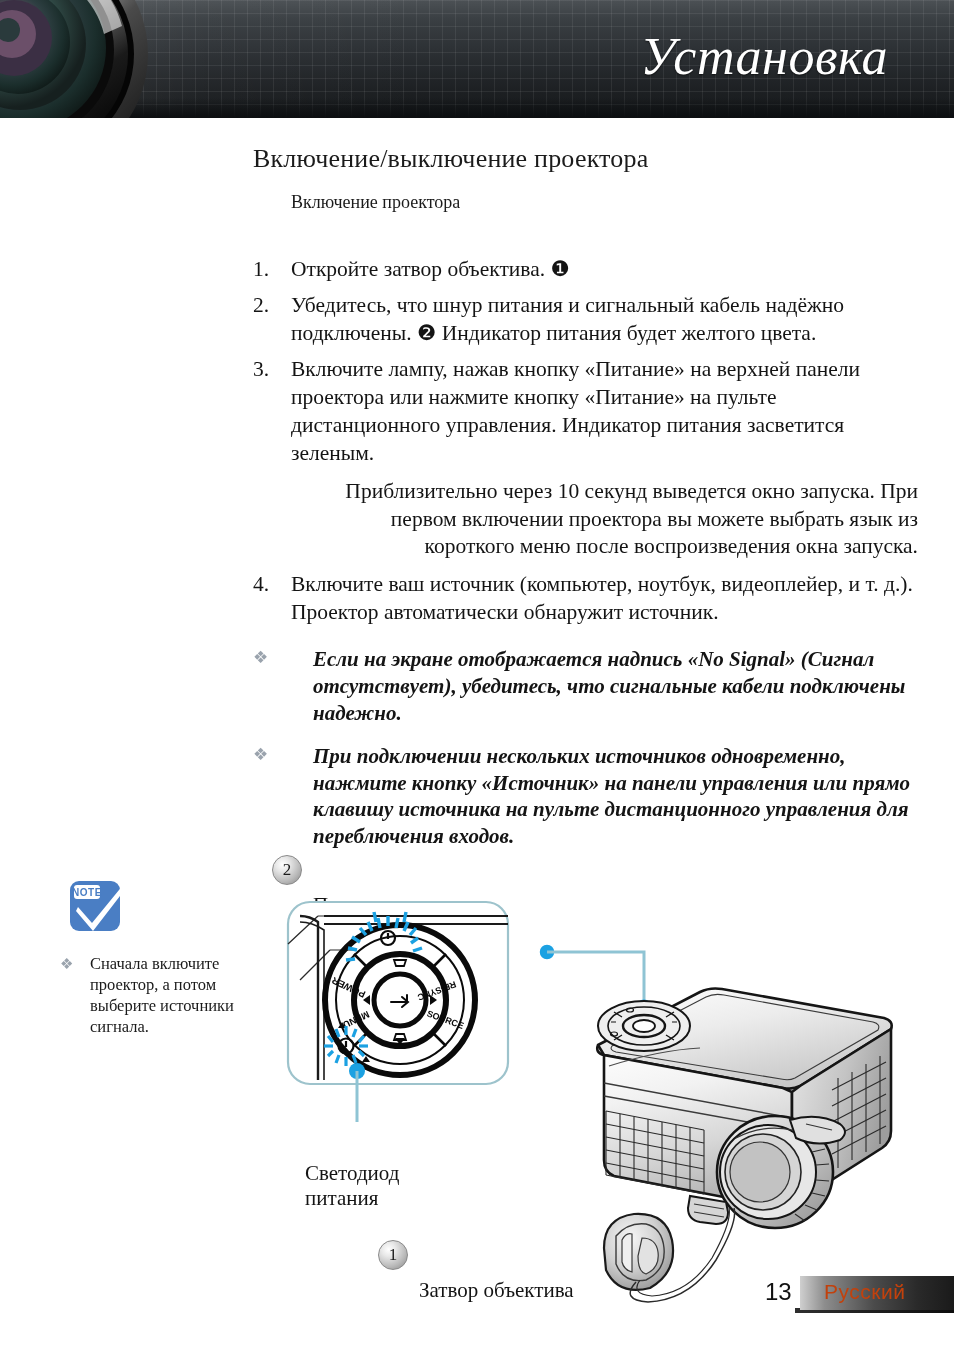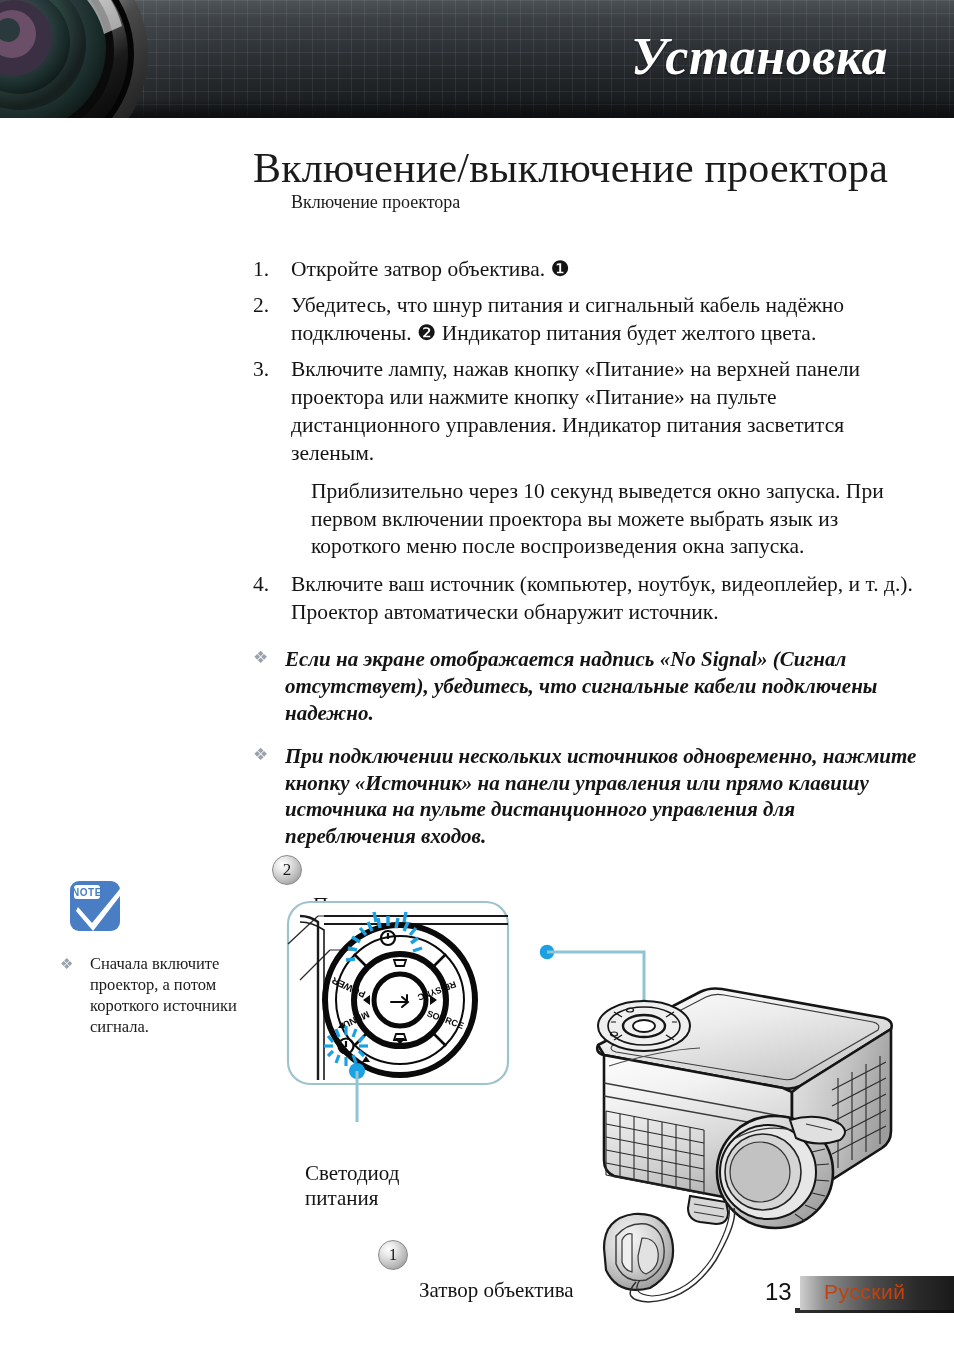--- a/index.html
+++ b/index.html
@@ -29,68 +29,68 @@
     background:linear-gradient(to bottom, rgba(0,0,0,0), #0c0e10);
     z-index:3;
   }
   .lens{
     position:absolute;left:-82px;top:-58px;width:240px;height:240px;z-index:4;
   }
   .header-title{
     position:absolute;right:66px;top:27px;
     color:#ffffff;
     font-family:"Liberation Serif", serif;
-    font-style:italic;font-weight:bold;
+    font-style:italic;font-weight:normal;
     font-size:52px;letter-spacing:.5px;
     z-index:5;
     text-shadow:0 1px 2px rgba(0,0,0,.6);
   }
 
   
   .content{position:absolute;left:0;top:118px;width:954px;}
 
   .h1{
     position:absolute;left:253px;top:26px;width:660px;
-    font-size:42px;color:#1b1b1b;font-weight:normal;
+    font-size:26px;color:#1b1b1b;font-weight:normal;
     font-family:"Liberation Serif", serif;
     letter-spacing:.2px;
   }
   .h2{
     position:absolute;left:291px;top:74px;width:620px;
     font-size:18px;color:#1b1b1b;font-weight:normal;
     font-family:"Liberation Serif", serif;
   }
 
   .steps{
     position:absolute;left:253px;top:138px;width:665px;
   }
   .step{
     display:flex;margin-bottom:8px;
     font-size:21.5px;line-height:1.30;color:#141414;
   }
   .step-num{width:38px;flex:0 0 38px;text-align:left;}
   .step-txt{flex:1;}
   .para{
     margin:10px 0 10px 58px;
-    font-size:21.5px;line-height:1.30;color:#141414;
+    font-size:21.5px;line-height:1.30;color:#141414;text-align:right;
   }
 
   .notes{
     position:absolute;left:253px;top:528px;width:665px;
   }
   .note-line{
     display:flex;margin-bottom:16px;
     font-size:21px;line-height:1.28;color:#141414;
     font-style:italic;font-weight:bold;
   }
   .note-bullet{
     width:32px;flex:0 0 32px;color:#9aa3ad;font-size:17px;
     font-style:normal;font-weight:normal;line-height:1.45;
   }
-  .note-txt{flex:1;}
+  .note-txt{flex:1;margin-left:28px;}
 
   
   .sidebar{position:absolute;left:60px;top:875px;width:185px;}
   .note-icon{position:relative;width:64px;height:64px;margin-left:8px;}
   .note-body{display:flex;margin-top:14px;}
   .note-body .nb-bullet{width:30px;flex:0 0 30px;color:#9aa3ad;font-size:15px;line-height:1.5;}
   .note-body .nb-text{flex:1;font-size:16.5px;line-height:1.28;color:#1a1a1a;}
 
   
   .diagram{position:absolute;left:0;top:0;width:954px;height:1354px;pointer-events:none;}
@@ -221,21 +221,21 @@
   <div class="note-icon">
     <svg viewBox="0 0 64 64" width="64" height="64">
       <rect x="2" y="6" width="50" height="50" rx="9" fill="#4a7ec4"></rect>
       <rect x="6" y="10" width="26" height="14" rx="3" fill="#ffffff"></rect>
       <text x="19" y="21" font-family="Liberation Sans, sans-serif" font-size="10" font-weight="bold" fill="#4a7ec4" text-anchor="middle" letter-spacing="0.5">NOTE</text>
       <path d="M10 32 L24 48 L60 4 L62 8 L25 56 L8 36 Z" fill="#ffffff"></path>
     </svg>
   </div>
   <div class="note-body">
     <div class="nb-bullet">❖</div>
-    <div class="nb-text">Сначала включите проектор, а потом короткого источники сигнала.</div>
+    <div class="nb-text">Сначала включите проектор, а потом выберите источники сигнала.</div>
   </div>
 </div>
 
 <div class="diagram">
 
   <div class="badge" style="left:272px;top:855px;">2</div>
   <div class="dlabel" style="left:313px;top:857px;">Питание</div>
 
   <div class="badge" style="left:378px;top:1240px;">1</div>
   <div class="dlabel" style="left:419px;top:1242px;">Затвор объектива</div>

